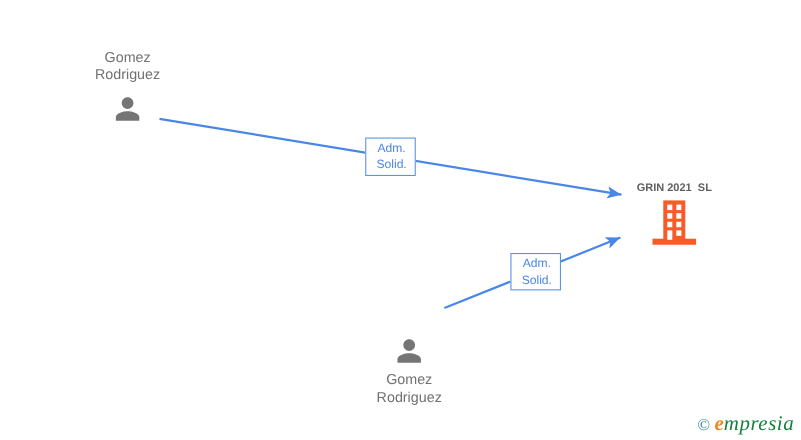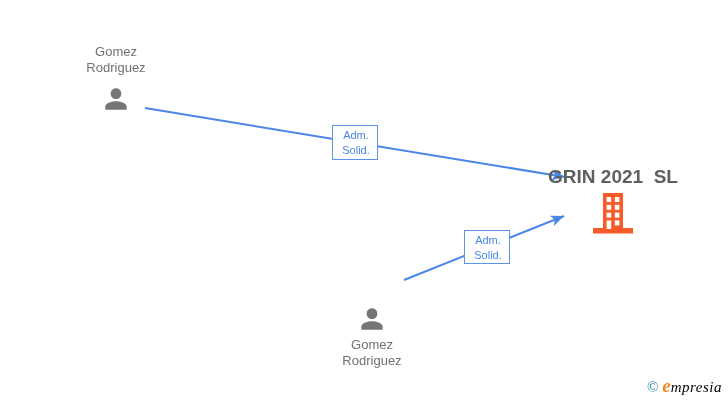--- a/index.html
+++ b/index.html
@@ -31,21 +31,21 @@
   }
   .person-name {
     color: #717171;
     font-size: 13px;
     line-height: 16px;
     text-align: center;
   }
   .person-glyph { display: block; margin: 0 auto; }
   .company-name {
     color: #5f5f5f;
-    font-size: 19px;
+    font-size: 10px;
     font-weight: bold;
     white-space: pre;
     text-align: center;
   }
   .edge-label {
     position: absolute;
     background: #ffffff;
     border: 1px solid #5b94e3;
     border-radius: 0;
     color: #4a86e8;
@@ -67,22 +67,22 @@
     font-size: 15px;
     font-style: normal;
     margin-right: 4px;
   }
   .wm-initial {
     color: #f0861f;
     font-size: 19px;
     font-weight: bold;
   }
   .wm-rest {
-    color: #000000;
-    font-size: 15px;
+    color: #15803d;
+    font-size: 19px;
     letter-spacing: 0.5px;
   }
 </style>
 </head>
 <body>
 
 <div class="canvas">
 
   <svg class="edges-layer">
     <defs>

